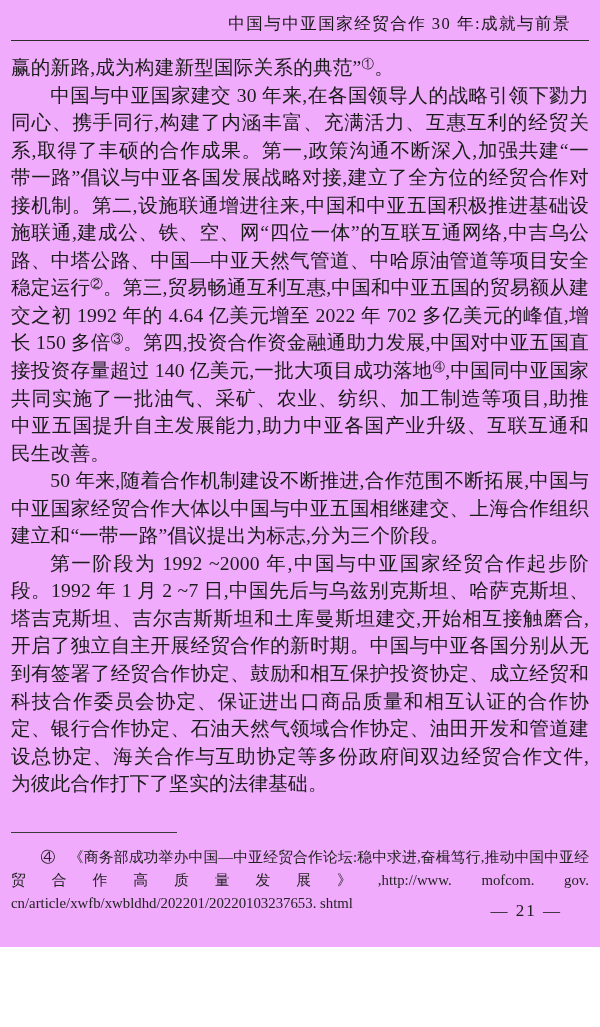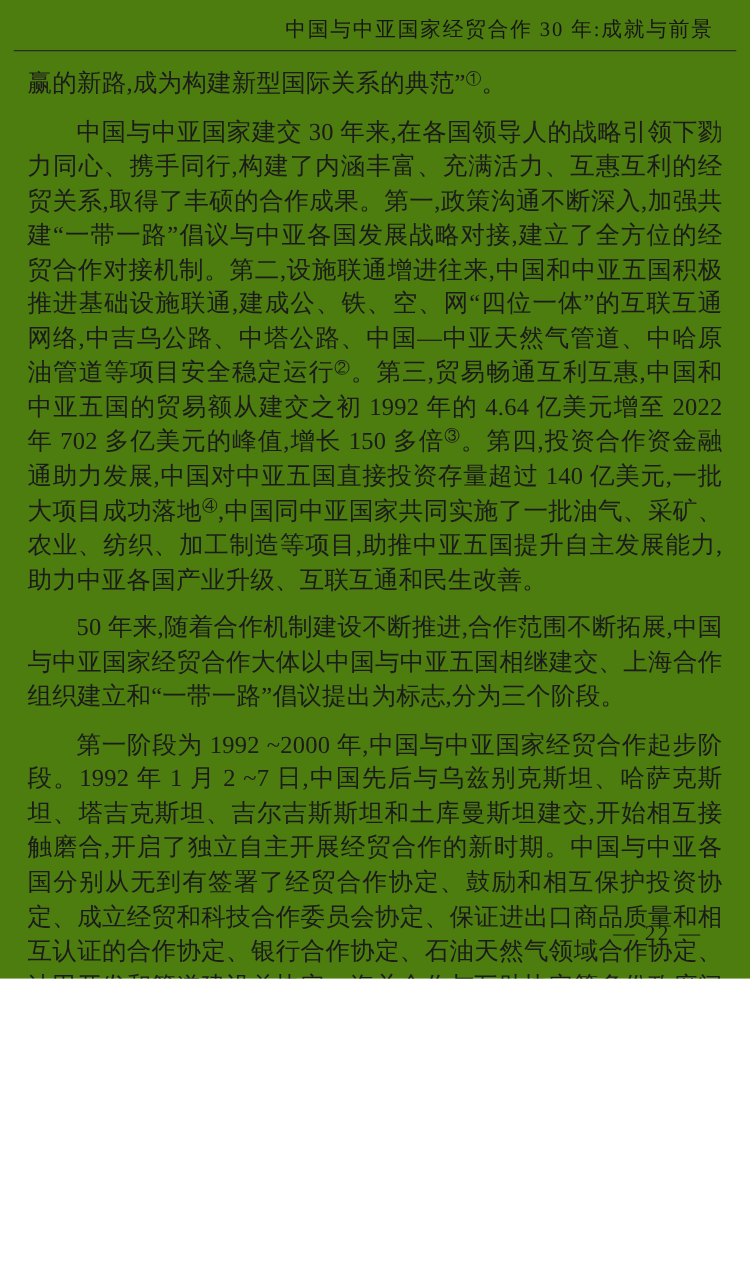--- a/index.html
+++ b/index.html
@@ -3,23 +3,23 @@
 <meta charset="utf-8">
 <style>
   html, body {
     margin: 0;
     padding: 0;
     background: #ffffff;
   }
   .page {
     position: relative;
     width: 600px;
-    height: 783px;
+    height: 947px;
     box-sizing: border-box;
-    background: #4d7c0f;
+    background: #f0abfc;
     color: #1b1b1b;
     padding: 13px 11px 0 11px;
     overflow: hidden;
     font-family: "Liberation Serif", "DejaVu Serif", serif;
   }
   
   .header-title {
     text-align: right;
     font-size: 16.5px;
     letter-spacing: 1.5px;
@@ -34,21 +34,21 @@
   }
   
   .body-text {
     margin-top: 13px;
     font-size: 19.6px;
     line-height: 27.55px;
     text-align: justify;
     text-justify: inter-character;
     letter-spacing: 0.2px;
   }
-  .para { margin: 11px; }
+  .para { margin: 0; }
   .para.indent { text-indent: 2em; }
   .fn-ref {
     font-size: 12.5px;
     line-height: 0;
     vertical-align: 6px;
   }
   
   .footnote-sep {
     border: none;
     border-top: 1.6px solid #3a3a3a;
@@ -90,15 +90,15 @@
       <p class="para indent">50 年来,随着合作机制建设不断推进,合作范围不断拓展,中国与中亚国家经贸合作大体以中国与中亚五国相继建交、上海合作组织建立和“一带一路”倡议提出为标志,分为三个阶段。</p>
       <p class="para indent">第一阶段为 1992 ~2000 年,中国与中亚国家经贸合作起步阶段。1992 年 1 月 2 ~7 日,中国先后与乌兹别克斯坦、哈萨克斯坦、塔吉克斯坦、吉尔吉斯斯坦和土库曼斯坦建交,开始相互接触磨合,开启了独立自主开展经贸合作的新时期。中国与中亚各国分别从无到有签署了经贸合作协定、鼓励和相互保护投资协定、成立经贸和科技合作委员会协定、保证进出口商品质量和相互认证的合作协定、银行合作协定、石油天然气领域合作协定、油田开发和管道建设总协定、海关合作与互助协定等多份政府间双边经贸合作文件,为彼此合作打下了坚实的法律基础。</p>
     </div>
 
   <hr class="footnote-sep">
 
   <div class="footnotes">
       <p class="footnote"><span class="fn-marker">④</span>《商务部成功举办中国—中亚经贸合作论坛:稳中求进,奋楫笃行,推动中国中亚经贸合作高质量发展》,http://www. mofcom. gov. cn/article/xwfb/xwbldhd/202201/20220103237653. shtml</p>
     </div>
 
-  <div class="page-number">— 22 —</div>
+  <div class="page-number">— 21 —</div>
 
 </div>
 
 </body></html>

